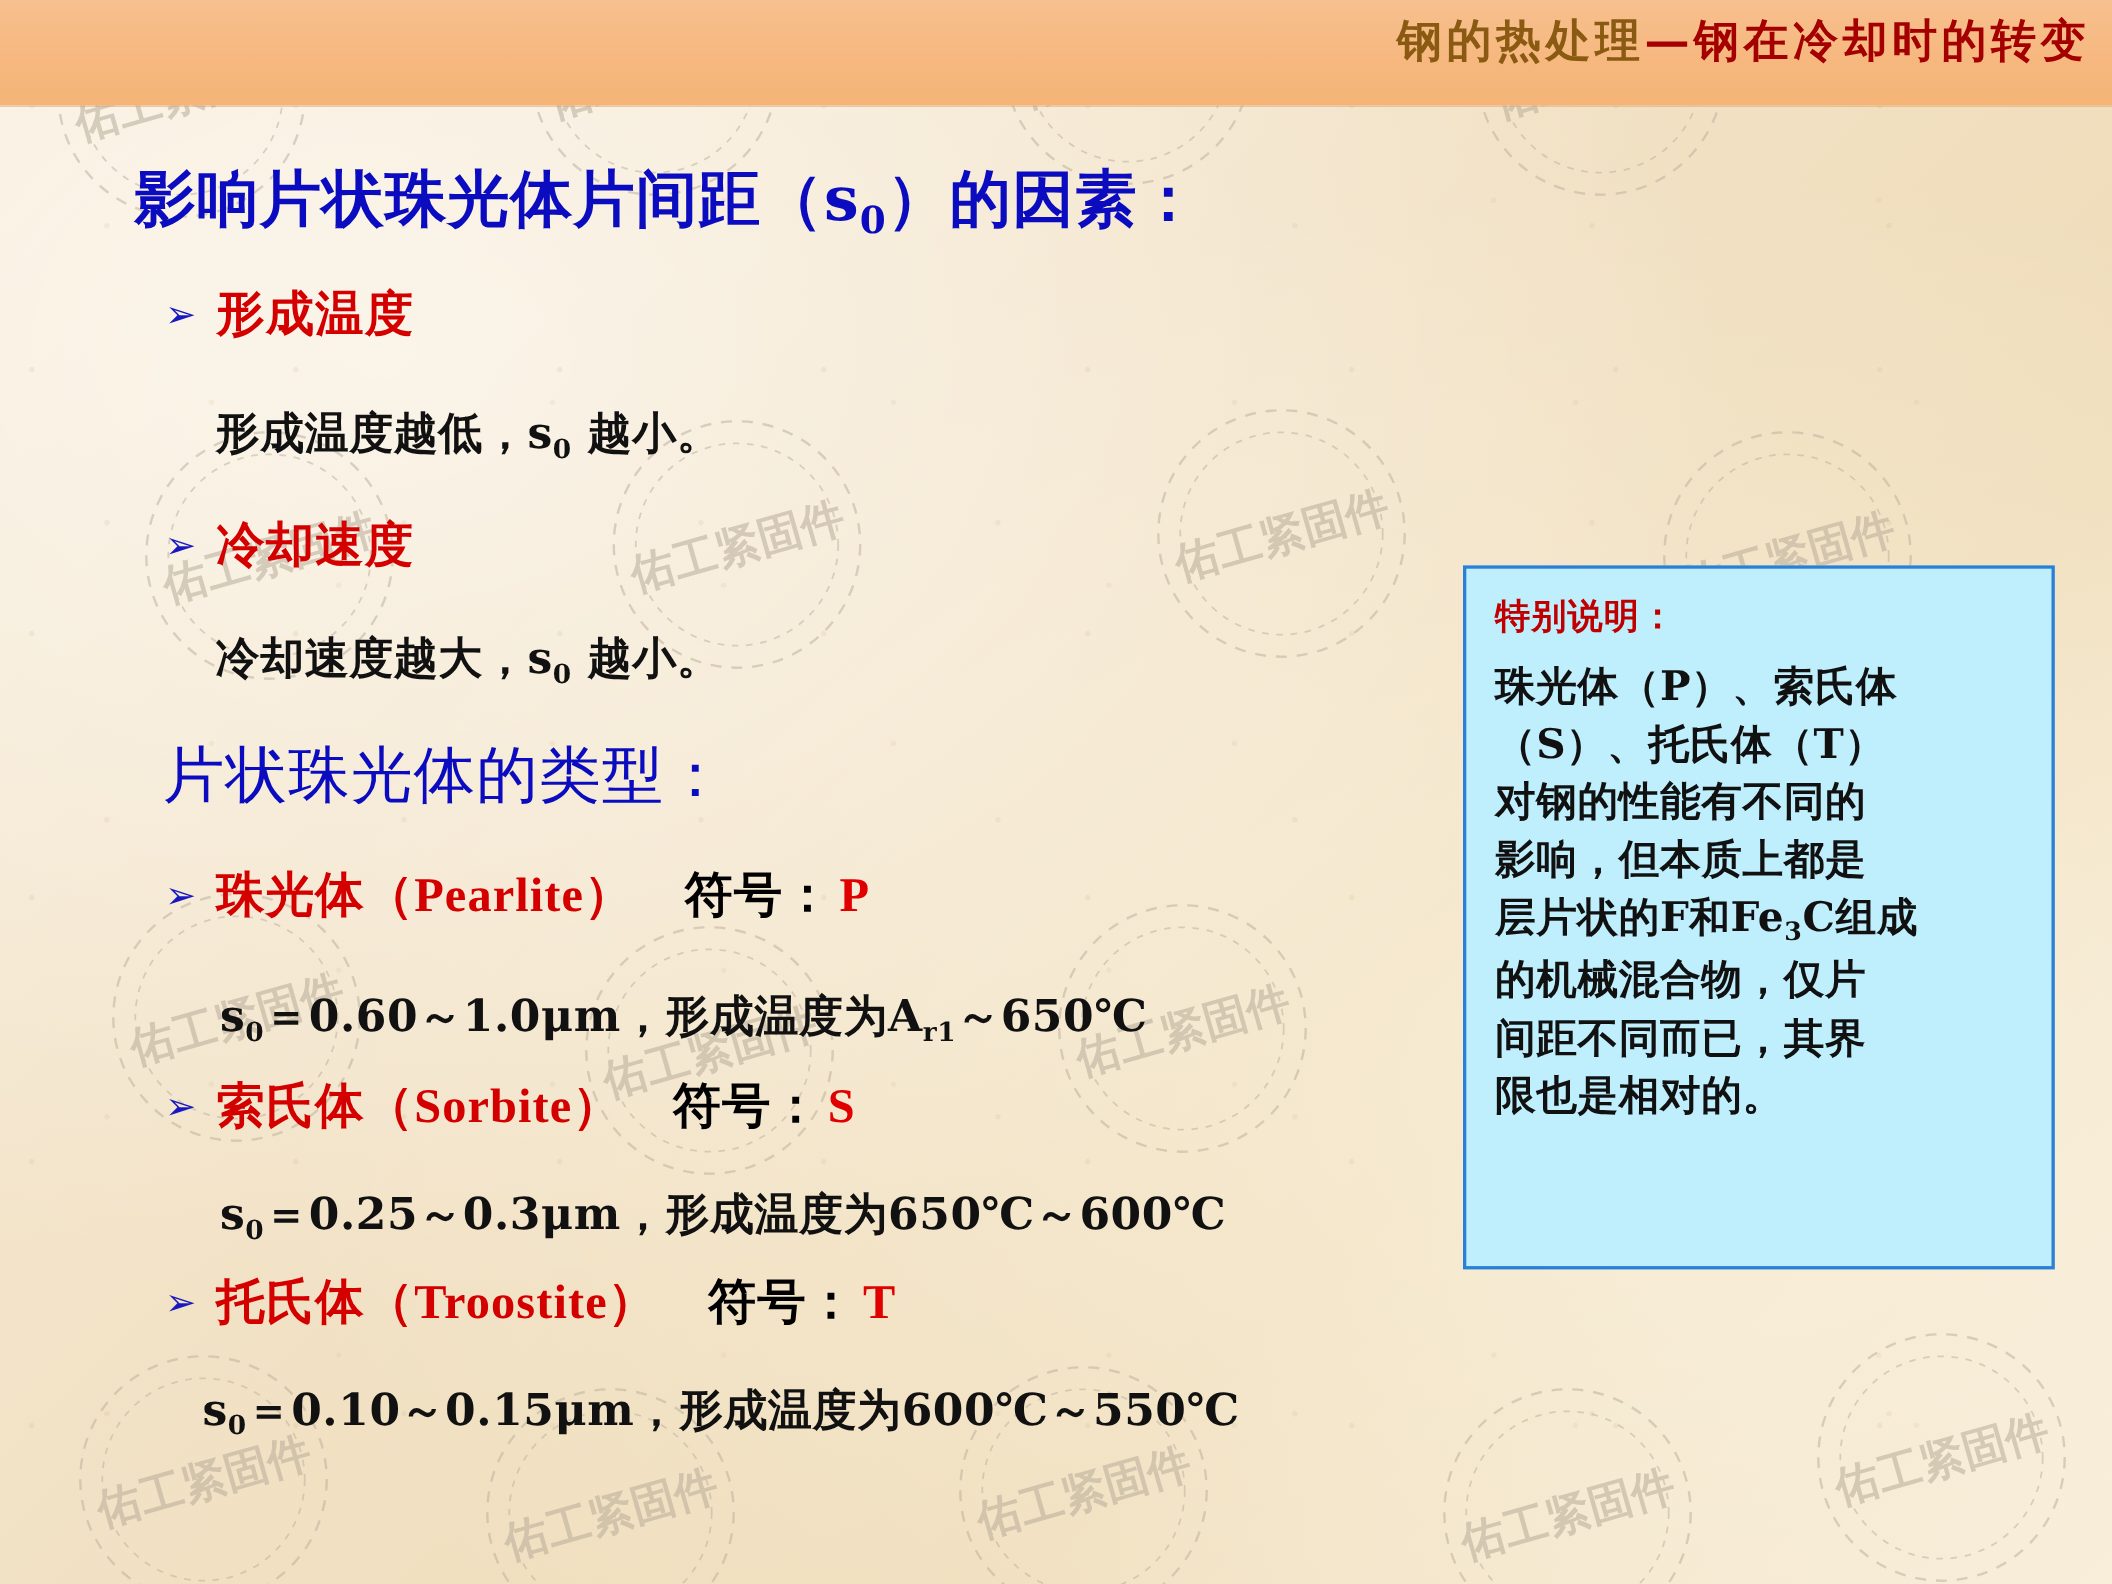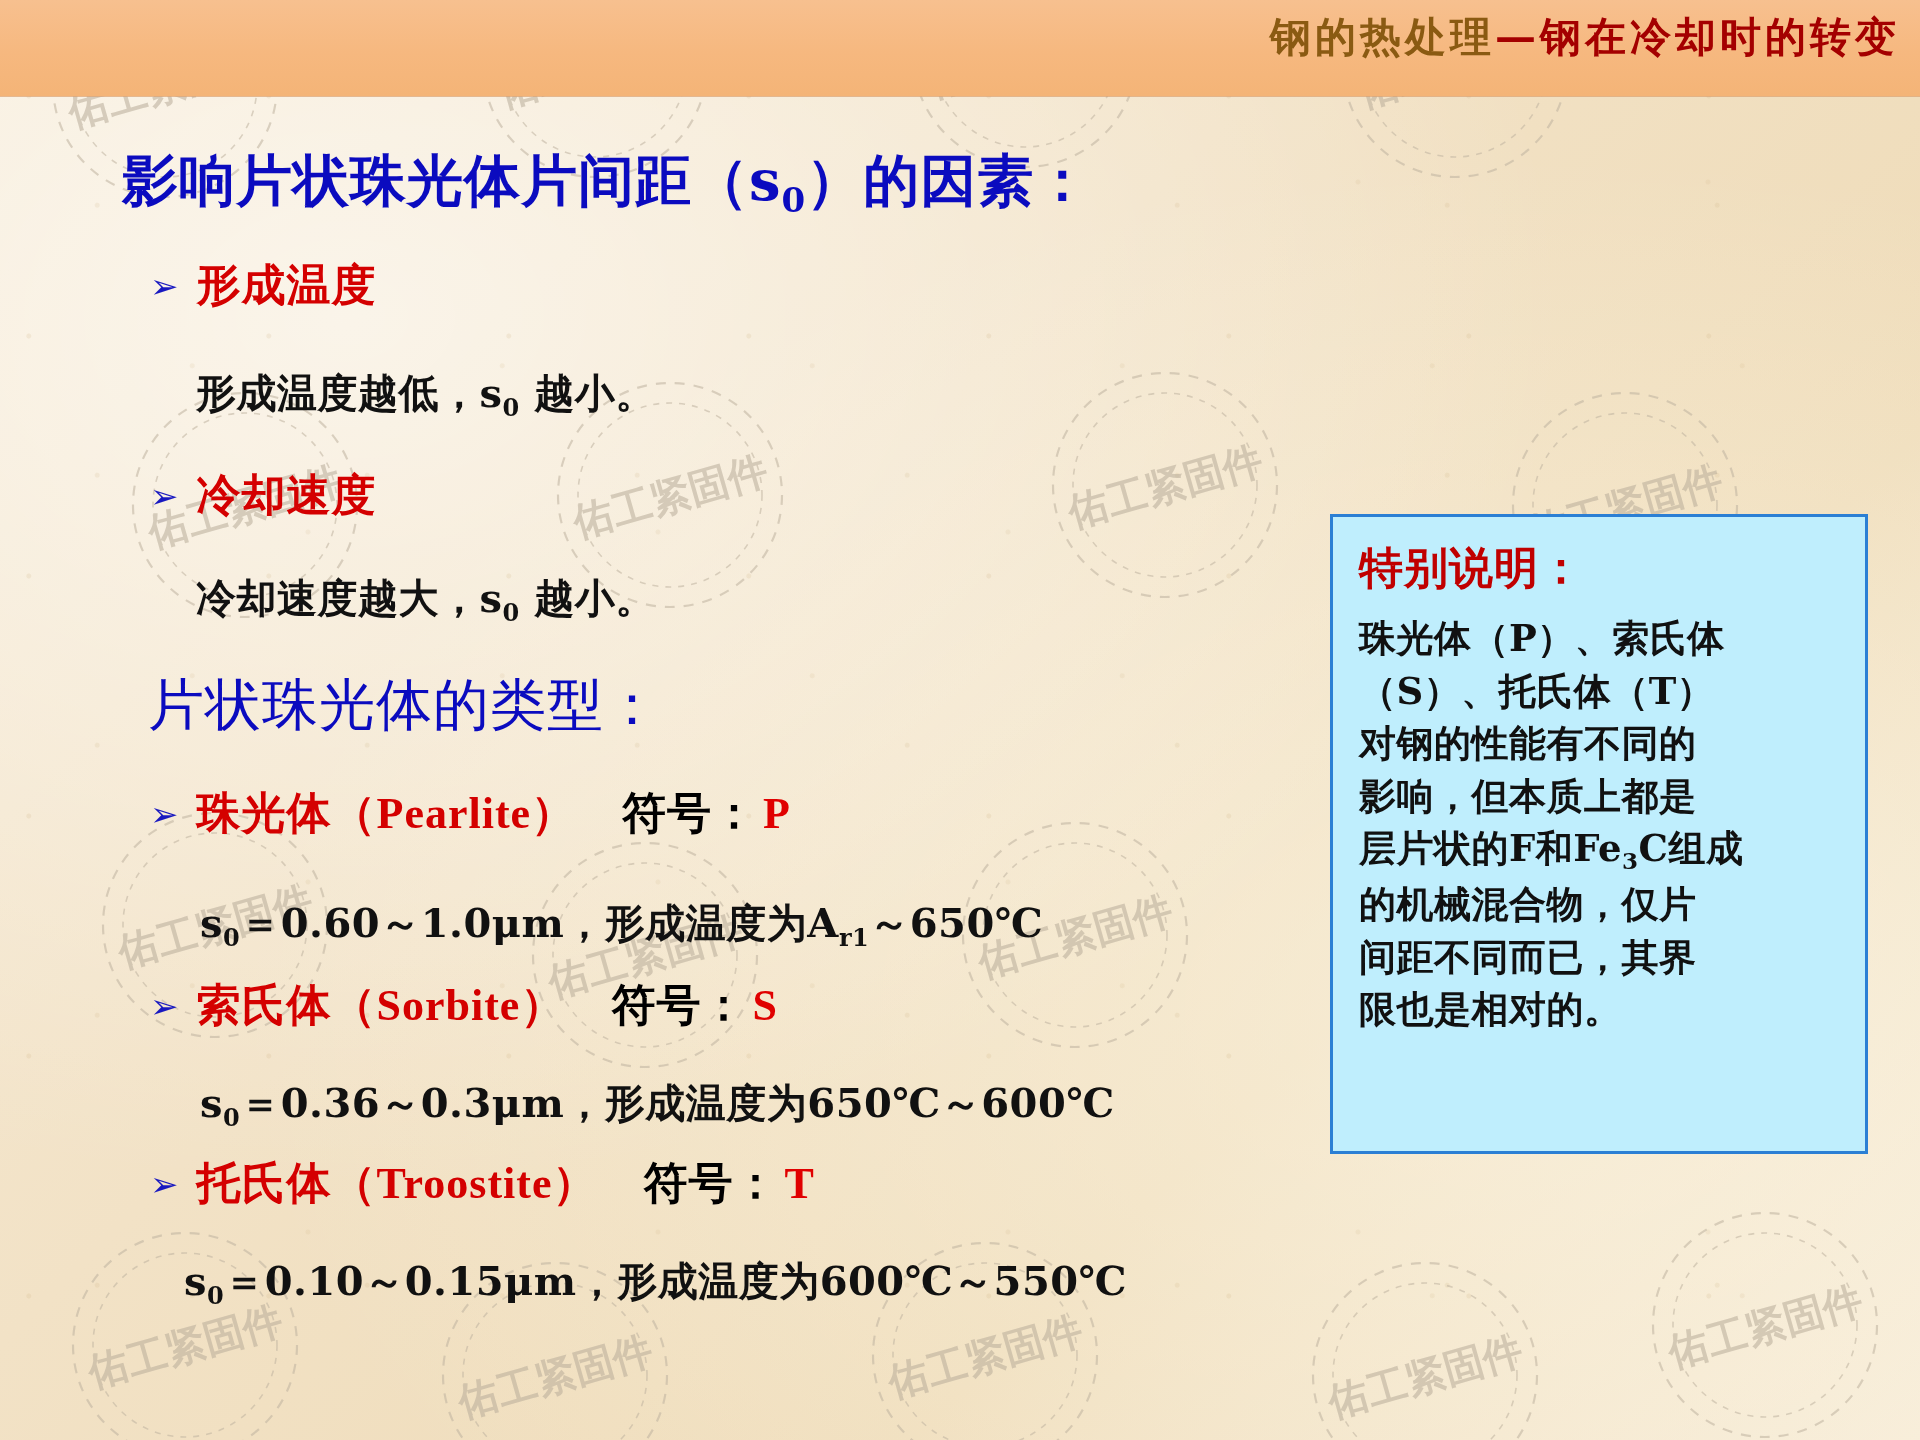--- a/index.html
+++ b/index.html
@@ -168,21 +168,21 @@
     top: 418px;
     width: 538px;
     height: 640px;
     background: #bfeefd;
     border: 3px solid #2b7fd4;
     box-sizing: border-box;
     padding: 22px 26px 0 26px;
   }
   #note-title {
     font-family: "DejaVu Serif", "Liberation Serif", serif;
-    font-size: 44px;
+    font-size: 32px;
     font-weight: bold;
     color: #c00000;
     letter-spacing: 1px;
     margin-bottom: 14px;
   }
   #note-body {
     font-family: "DejaVu Serif", "Liberation Serif", serif;
     font-size: 37px;
     font-weight: bold;
     color: #111;
@@ -360,21 +360,21 @@
       <span>s</span><sub>0</sub><span>＝0.60～1.0μm，形成温度为A</span><sub>r1</sub><span>～650℃</span>
     </div>
 
     <div class="bullet-row" style="left:150px; top:880px;">
       <span class="bullet-arrow">➢</span>
       <span class="bullet-text">
         <span>索氏体（Sorbite）</span><span class="sym-label">符号：</span><span class="sym-val">S</span>
       </span>
     </div>
     <div class="sub-line" style="left:200px; top:980px;">
-      <span>s</span><sub>0</sub><span>＝0.36～0.3μm，形成温度为650℃～600℃</span>
+      <span>s</span><sub>0</sub><span>＝0.25～0.3μm，形成温度为650℃～600℃</span>
     </div>
 
     <div class="bullet-row" style="left:150px; top:1058px;">
       <span class="bullet-arrow">➢</span>
       <span class="bullet-text">
         <span>托氏体（Troostite）</span><span class="sym-label">符号：</span><span class="sym-val">T</span>
       </span>
     </div>
     <div class="sub-line" style="left:184px; top:1158px;">
       <span>s</span><sub>0</sub><span>＝0.10～0.15μm，形成温度为600℃～550℃</span>

